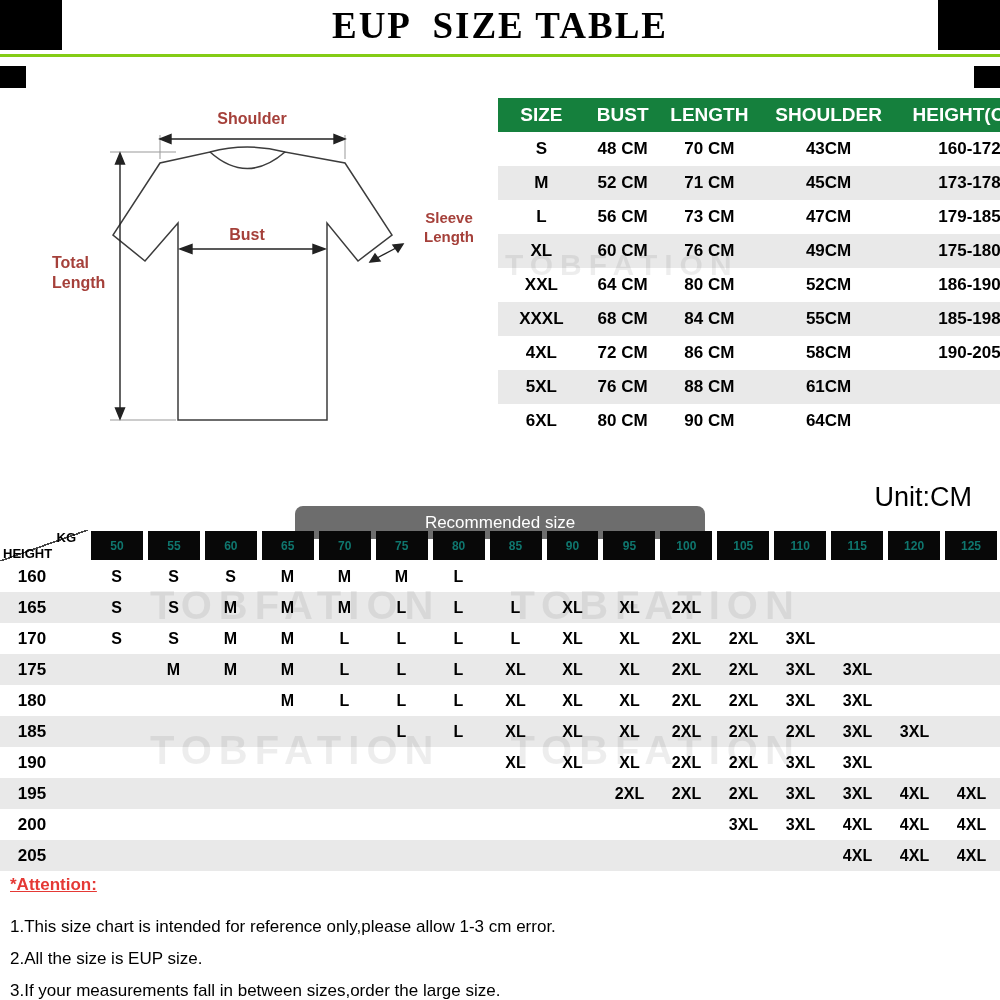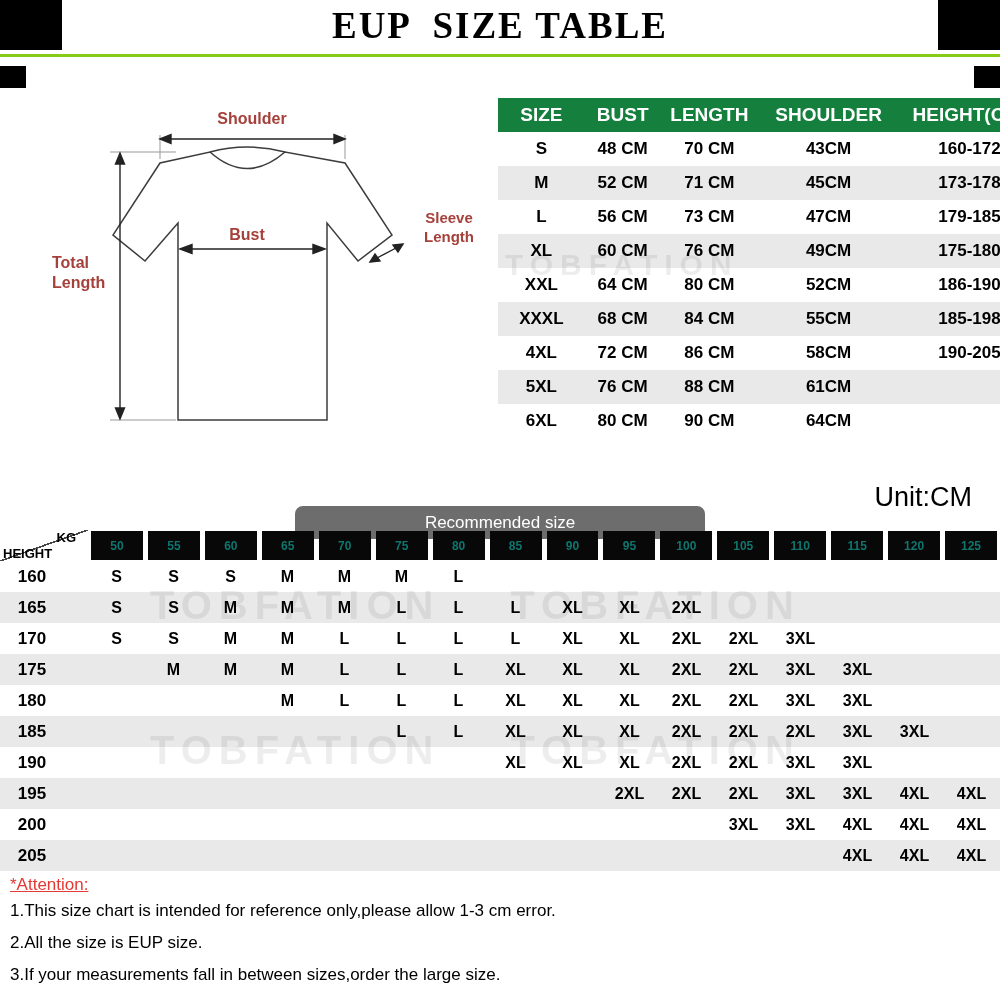--- a/index.html
+++ b/index.html
@@ -47,21 +47,21 @@
   .corner .ht { position:absolute; bottom:0; left:3px; font-size:13px; font-weight:700; }
   .weights { flex:1; display:flex; padding:1px 3px; gap:5px; }
   .wbox { flex:1; background:#080808; color:#0f766e; font-size:12px; font-weight:700; display:flex; align-items:center; justify-content:center; }
   .m-row { display:flex; height:31px; }
   .m-row.alt { background:var(--alt-row-gray,#e9e9e9); }
   .m-height { width:88px; flex:0 0 auto; display:flex; align-items:center; justify-content:center; padding-right:24px; font-size:17px; font-weight:600; color:#000; }
   .m-cell { flex:1; display:flex; align-items:center; justify-content:center; font-size:16px; font-weight:600; color:#000; }
 
   
   .attention { margin-top:4px; padding-left:10px; }
-  .att-title { color:var(--accent-red,#e53935); font-size:17px; font-weight:400; text-decoration:underline; margin-bottom:0; }
+  .att-title { color:var(--accent-red,#e53935); font-size:17px; font-weight:700; text-decoration:underline; margin-bottom:16px; }
   .note { font-size:17px; color:#000; line-height:32px; }
 
   
   .wm { position:absolute; color:var(--watermark-gray,rgba(0,0,0,0.07)); font-weight:700; letter-spacing:7px; pointer-events:none; z-index:5; display:flex; gap:70px; white-space:nowrap; }
   .wm-top { top:248px; left:505px; font-size:30px; }
   .wm-a { top:583px; left:150px; font-size:40px; }
   .wm-b { top:728px; left:150px; font-size:40px; }
 </style>
 </head>
 <body>

